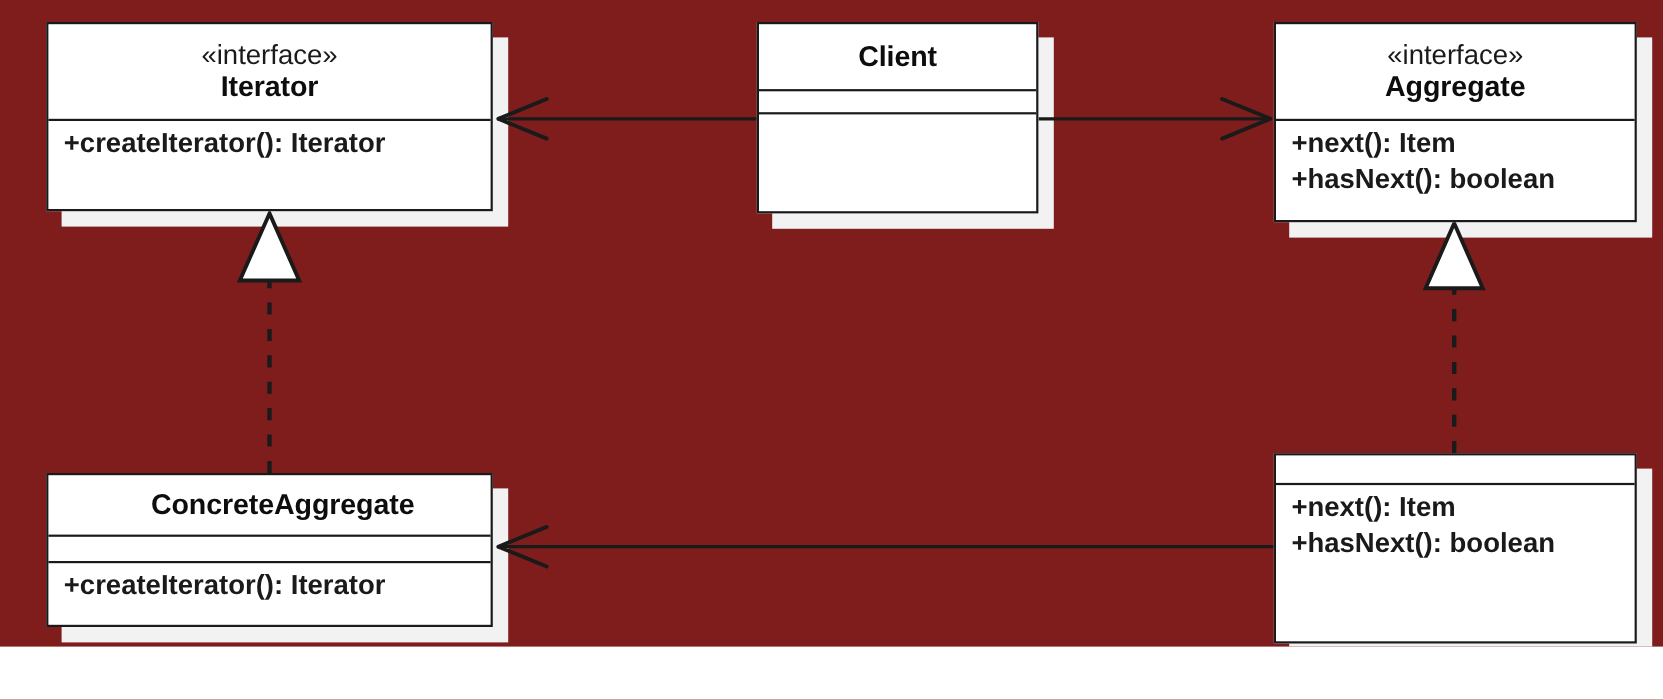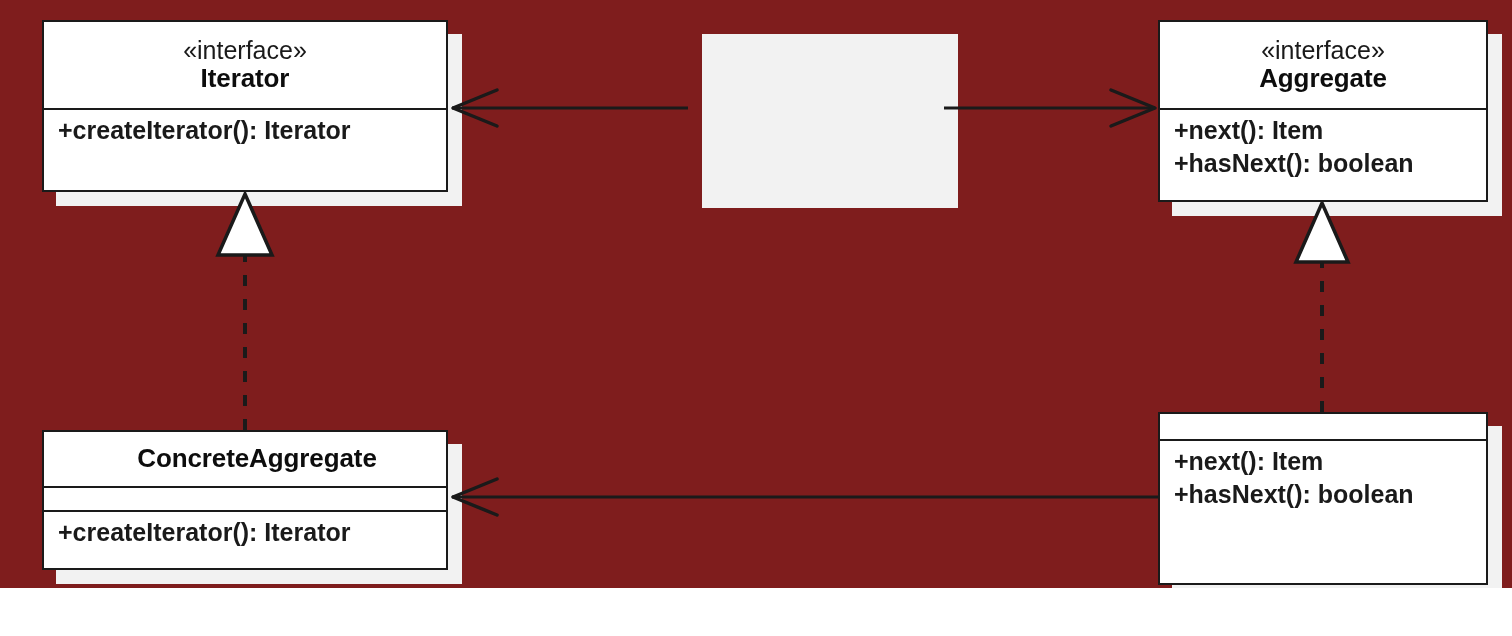--- a/index.html
+++ b/index.html
@@ -152,20 +152,27 @@
   <div class="uml-box" style="left:42px; top:20px; width:406px; height:172px;">
     <div class="compartment c-title" style="height:86px;">
       <div class="stereotype">«interface»</div>
       <div class="classname">Iterator</div>
     </div>
     <div class="compartment c-members" style="height:81px;">
       <div class="member">+createIterator(): Iterator</div>
     </div>
   </div>
 
+  <div class="uml-box" style="left:688px; top:20px; width:256px; height:174px;">
+    <div class="compartment c-title" style="height:59px;">
+      <div class="classname">Client</div>
+    </div>
+    <div class="compartment c-empty" style="height:21px;"></div>
+    <div class="compartment c-empty" style="height:86px;"></div>
+  </div>
 
   <div class="uml-box" style="left:1158px; top:20px; width:330px; height:182px;">
     <div class="compartment c-title" style="height:86px;">
       <div class="stereotype">«interface»</div>
       <div class="classname">Aggregate</div>
     </div>
     <div class="compartment c-members" style="height:91px;">
       <div class="member">+next(): Item</div>
       <div class="member">+hasNext(): boolean</div>
     </div>

